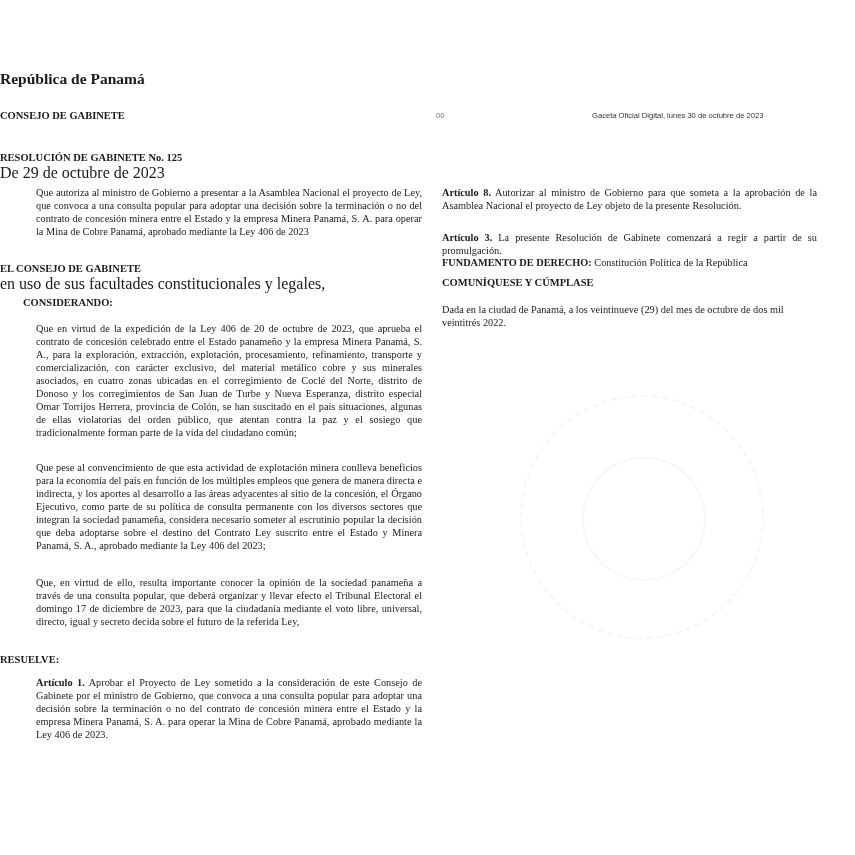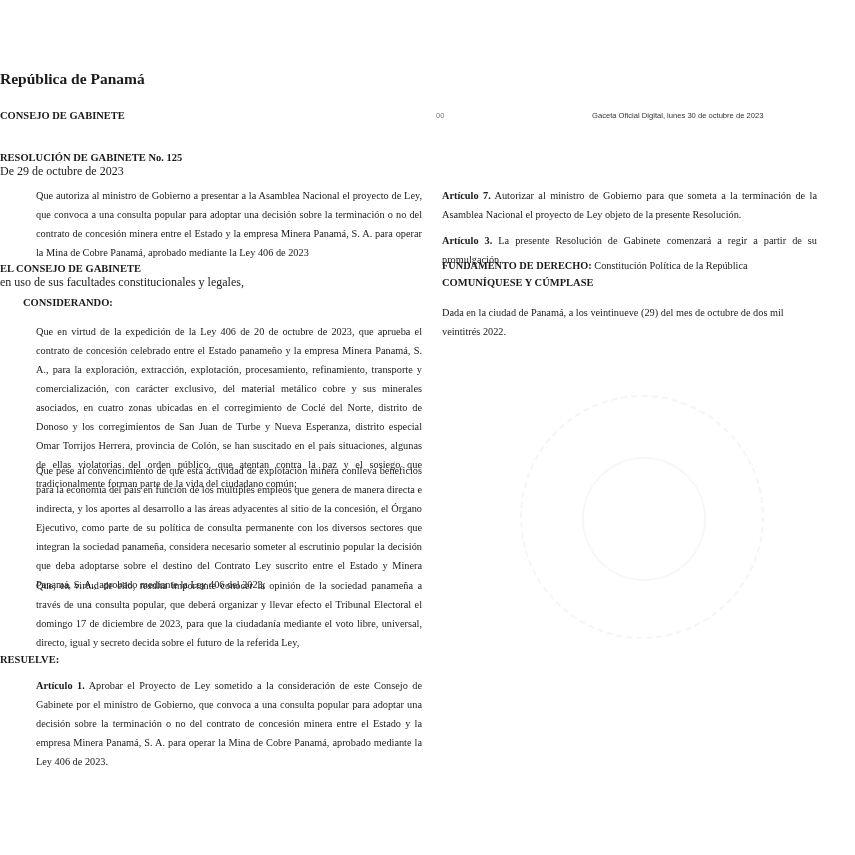--- a/index.html
+++ b/index.html
@@ -7,22 +7,22 @@
     width: 855px; height: 855px; background: #ffffff; position: relative; overflow: hidden;
     font-family: "Liberation Serif", "DejaVu Serif", serif; color: #1a1a1a;
   }
   .abs { position: absolute; }
   .center { }
   .justify { text-align: justify; }
   .left-col { left: 36px; width: 386px; }
   .right-col { left: 442px; width: 375px; }
   .title { font-size: 15.5px; font-weight: bold; left: 0; width: 464px; top: 70px; }
   .heading { font-weight: bold; font-size: 10.5px; }
-  .sub { font-size: 12px; }
-  .para { font-size: 10.3px; line-height: 19px; }
+  .sub { font-size: 16px; }
+  .para { font-size: 10.3px; line-height: 13px; }
   .b { font-weight: bold; }
   .gazette { font-family: "Liberation Sans", "DejaVu Sans", sans-serif; font-size: 7.6px; color: #333; }
   .pagefrag { font-family: "Liberation Sans", "DejaVu Sans", sans-serif; font-size: 7.5px; color: #777; }
   .seal {
     left: 520px; top: 395px; width: 240px; height: 240px; border-radius: 50%;
     border: 2px dashed #f3f3f3; opacity: 0.8;
   }
   .seal-inner {
     position: absolute; left: 60px; top: 60px; width: 120px; height: 120px; border-radius: 50%;
     border: 2px solid #f5f5f5;
@@ -54,21 +54,21 @@
 </div>
 
 <div class="abs pagefrag" style="left:424px;top:111px;padding-left:12px;">00</div>
 <div class="abs gazette" style="left:560px;top:111px;margin-left:32px;">Gaceta Oficial Digital, lunes 30 de octubre de 2023</div>
 
 <div class="abs seal">
     <div class="seal-inner"></div>
   </div>
 
 <div class="abs right-col para justify" style="top:186px;">
-  <span class="b">Artículo 7.</span><span> Autorizar al ministro de Gobierno para que someta a la terminación de la Asamblea Nacional el proyecto de Ley objeto de la presente Resolución.</span>
+  <span class="b">Artículo 8.</span><span> Autorizar al ministro de Gobierno para que someta a la aprobación de la Asamblea Nacional el proyecto de Ley objeto de la presente Resolución.</span>
 </div>
 
 <div class="abs right-col para justify" style="top:231px;">
   <span class="b">Artículo 3.</span><span> La presente Resolución de Gabinete comenzará a regir a partir de su promulgación.</span>
 </div>
 
 <div class="abs right-col para" style="top:256px;">
   <span class="b">FUNDAMENTO DE DERECHO:</span><span> Constitución Política de la República</span>
 </div>
 

